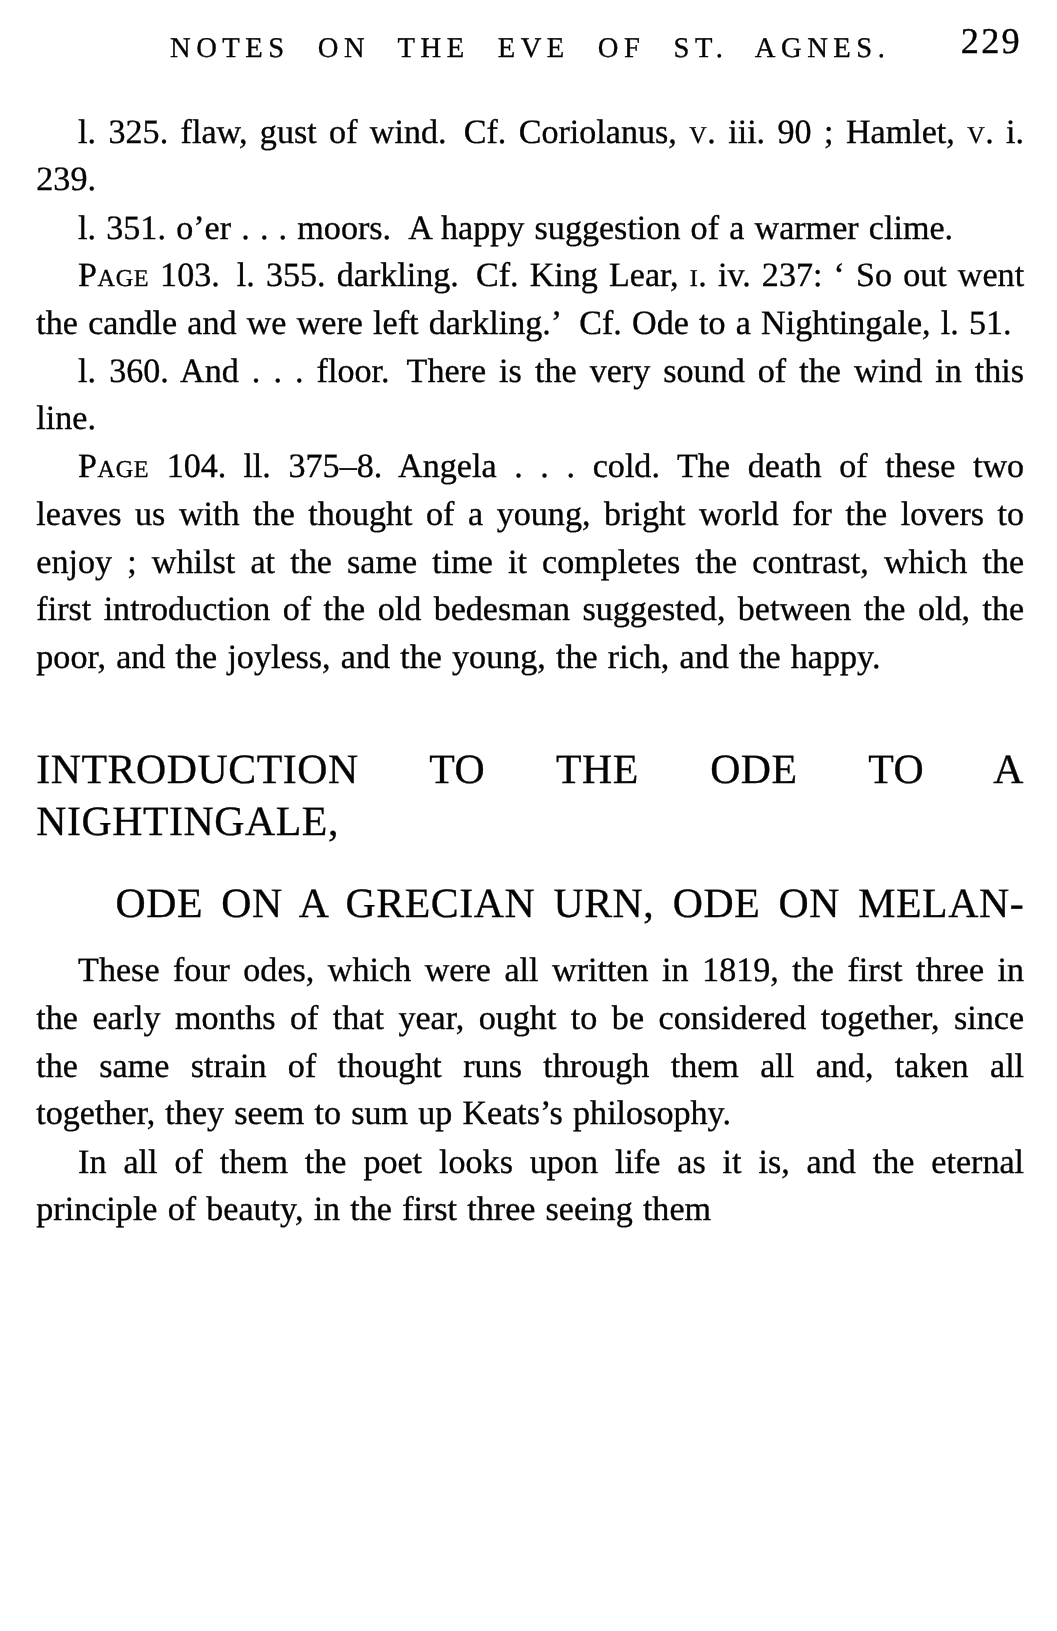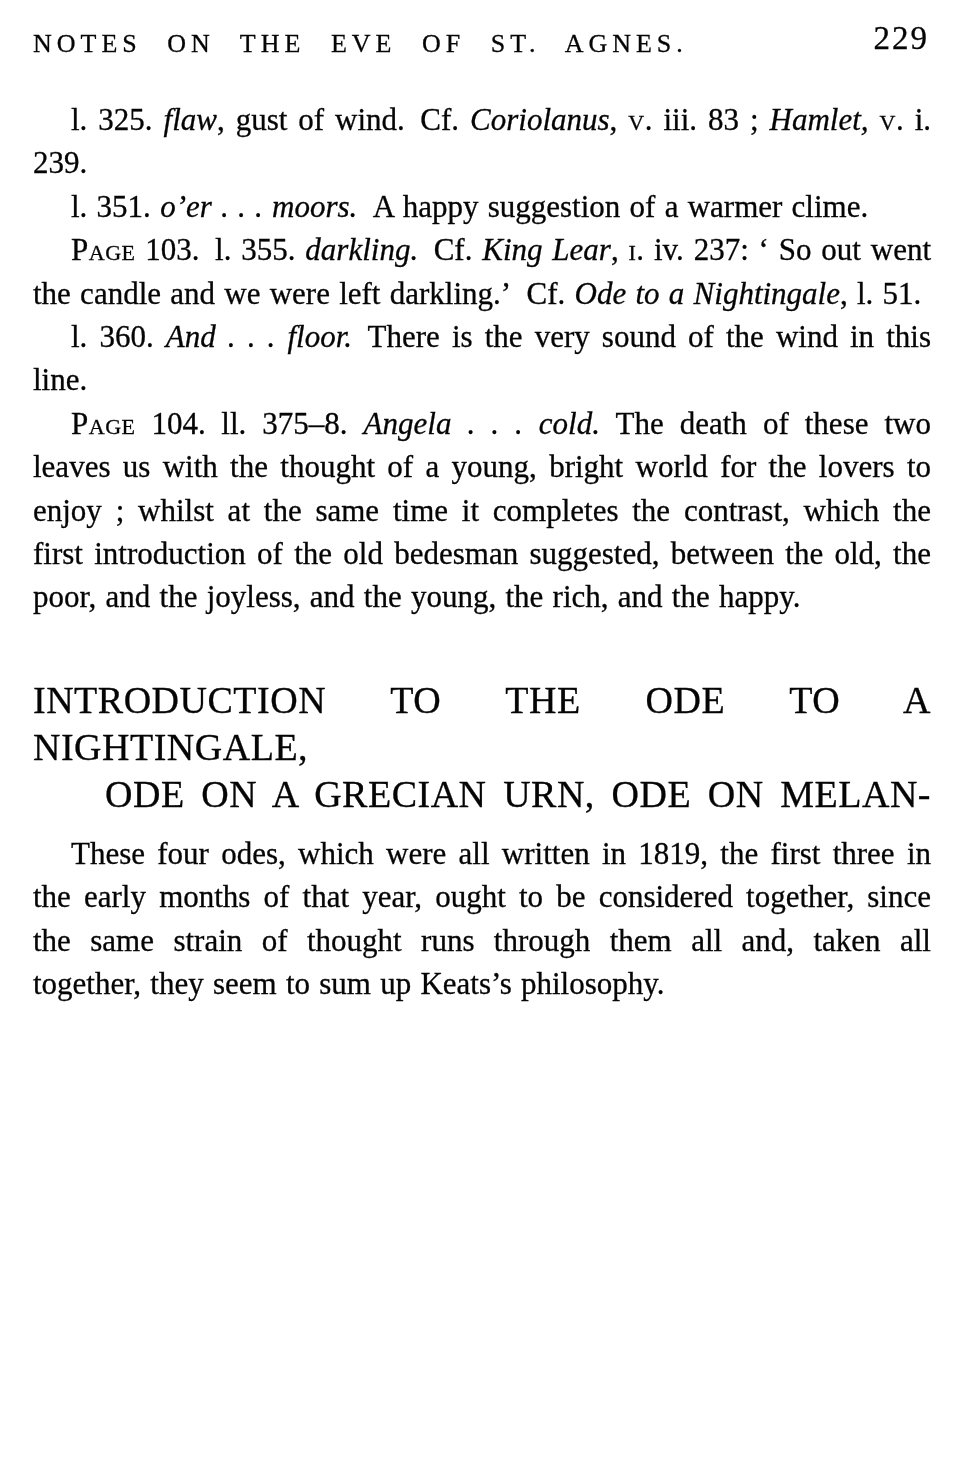--- a/index.html
+++ b/index.html
@@ -14,21 +14,21 @@
     box-sizing: border-box;
     background: #ffffff;
     color: #050505;
     font-family: "Liberation Serif", "DejaVu Serif", serif;
     padding: 26px 30px 0 33px;
     overflow: hidden;
     -webkit-text-stroke: 0.3px currentColor;
   }
   .runhead {
     position: relative;
-    text-align: left;
+    text-align: center;
     font-size: 26px;
     line-height: 36px;
     letter-spacing: 5px;
     word-spacing: 14px;
     margin: 0 0 36px 0;
     white-space: nowrap;
   }
   .runhead .rh-num {
     position: absolute;
     right: 2px;
@@ -39,55 +39,56 @@
     margin-left: 31px;
   }
   .body-para {
     margin: 0;
     font-size: 31px;
     line-height: 43.4px;
     text-align: justify;
     text-indent: 38px;
     word-spacing: 1.5px;
   }
-  .s-i  { font-style: italic; }
+  .s-i  { }
   .s-sc { font-variant: small-caps; letter-spacing: 0.5px; }
   .section-heading {
     margin: 58px 0 14px 0;
     font-size: 38px;
     line-height: 47px;
     font-weight: normal;
   }
   .sh-line {
     text-align: justify;
     text-align-last: justify;
     letter-spacing: 0.5px;
   }
-  .sh-line.indent { padding-left: 72px; }
+  .sh-line.indent { padding-left: 72px; margin-top: 28px; }
   .sh-line.last   { text-align-last: left; }
 </style>
 </head>
 <body>
 
 <div class="page">
 
   <div class="runhead">
     <span class="rh-title">NOTES ON THE EVE OF ST. AGNES.</span>
     <span class="rh-num">229</span>
   </div>
 
   <div class="notes">
-    <p class="body-para"><span>l. 325. </span><span class="s-i">flaw</span><span>, gust of wind. Cf. </span><span class="s-i">Coriolanus</span><span>, </span><span class="s-sc">v</span><span>. iii. 83 ; </span><span class="s-i">Hamlet,</span><span> </span><span class="s-sc">v</span><span>. i. 239.</span></p>
+    <p class="body-para"><span>l. 325. </span><span class="s-i">flaw</span><span>, gust of wind. Cf. </span><span class="s-i">Coriolanus</span><span>, </span><span class="s-sc">v</span><span>. iii. 90 ; </span><span class="s-i">Hamlet,</span><span> </span><span class="s-sc">v</span><span>. i. 239.</span></p>
     <p class="body-para"><span>l. 351. </span><span class="s-i">o’er . . . moors.</span><span> A happy suggestion of a warmer clime.</span></p>
     <p class="body-para"><span class="s-sc">Page</span><span> 103. l. 355. </span><span class="s-i">darkling.</span><span> Cf. </span><span class="s-i">King Lear</span><span>, </span><span class="s-sc">i</span><span>. iv. 237: ‘ So out went the candle and we were left darkling.’ Cf. </span><span class="s-i">Ode to a Nightingale</span><span>, l. 51.</span></p>
     <p class="body-para"><span>l. 360. </span><span class="s-i">And . . . floor.</span><span> There is the very sound of the wind in this line.</span></p>
     <p class="body-para"><span class="s-sc">Page</span><span> 104. ll. 375–8. </span><span class="s-i">Angela . . . cold.</span><span> The death of these two leaves us with the thought of a young, bright world for the lovers to enjoy ; whilst at the same time it completes the contrast, which the first introduction of the old bedesman suggested, between the old, the poor, and the joyless, and the young, the rich, and the happy.</span></p>
   </div>
 
   <div class="intro">
     <div class="section-heading">
       <div class="sh-line">INTRODUCTION TO THE ODE TO A NIGHTINGALE,</div>
       <div class="sh-line indent">ODE ON A GRECIAN URN, ODE ON MELAN-</div>
     </div>
     <p class="body-para"><span>These four odes, which were all written in 1819, the first three in the early months of that year, ought to be considered together, since the same strain of thought runs through them all and, taken all together, they seem to sum up Keats’s philosophy.</span></p>
+    <p class="body-para"><span>In all of them the poet looks upon life as it is, and the eternal principle of beauty, in the first three seeing them</span></p>
   </div>
 
 </div>
 
 </body></html>

